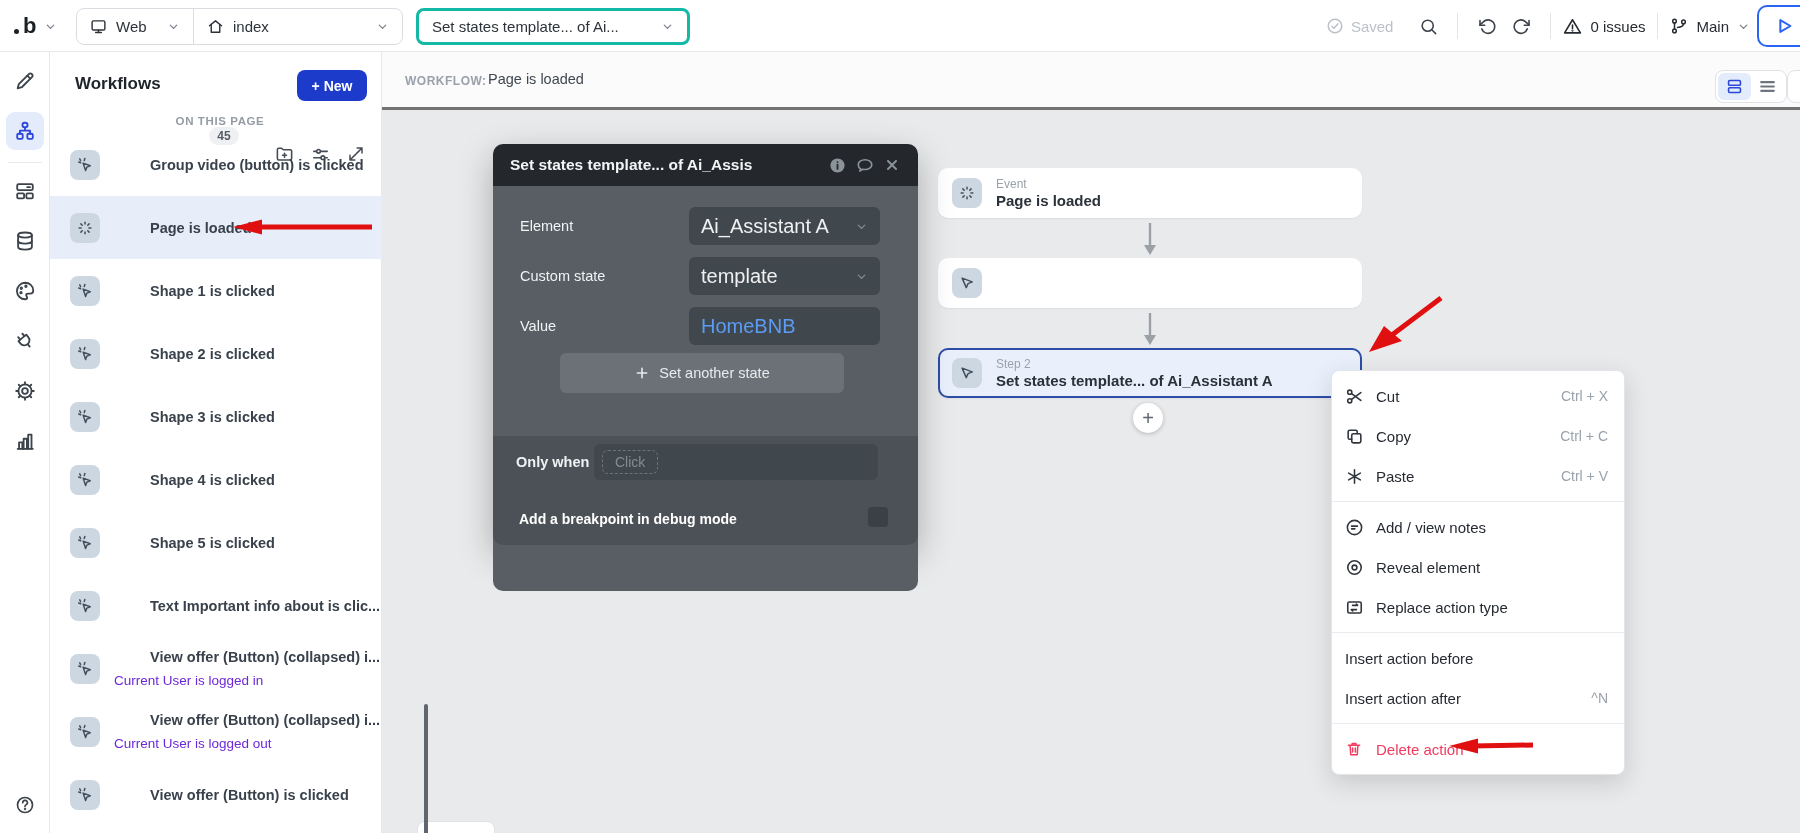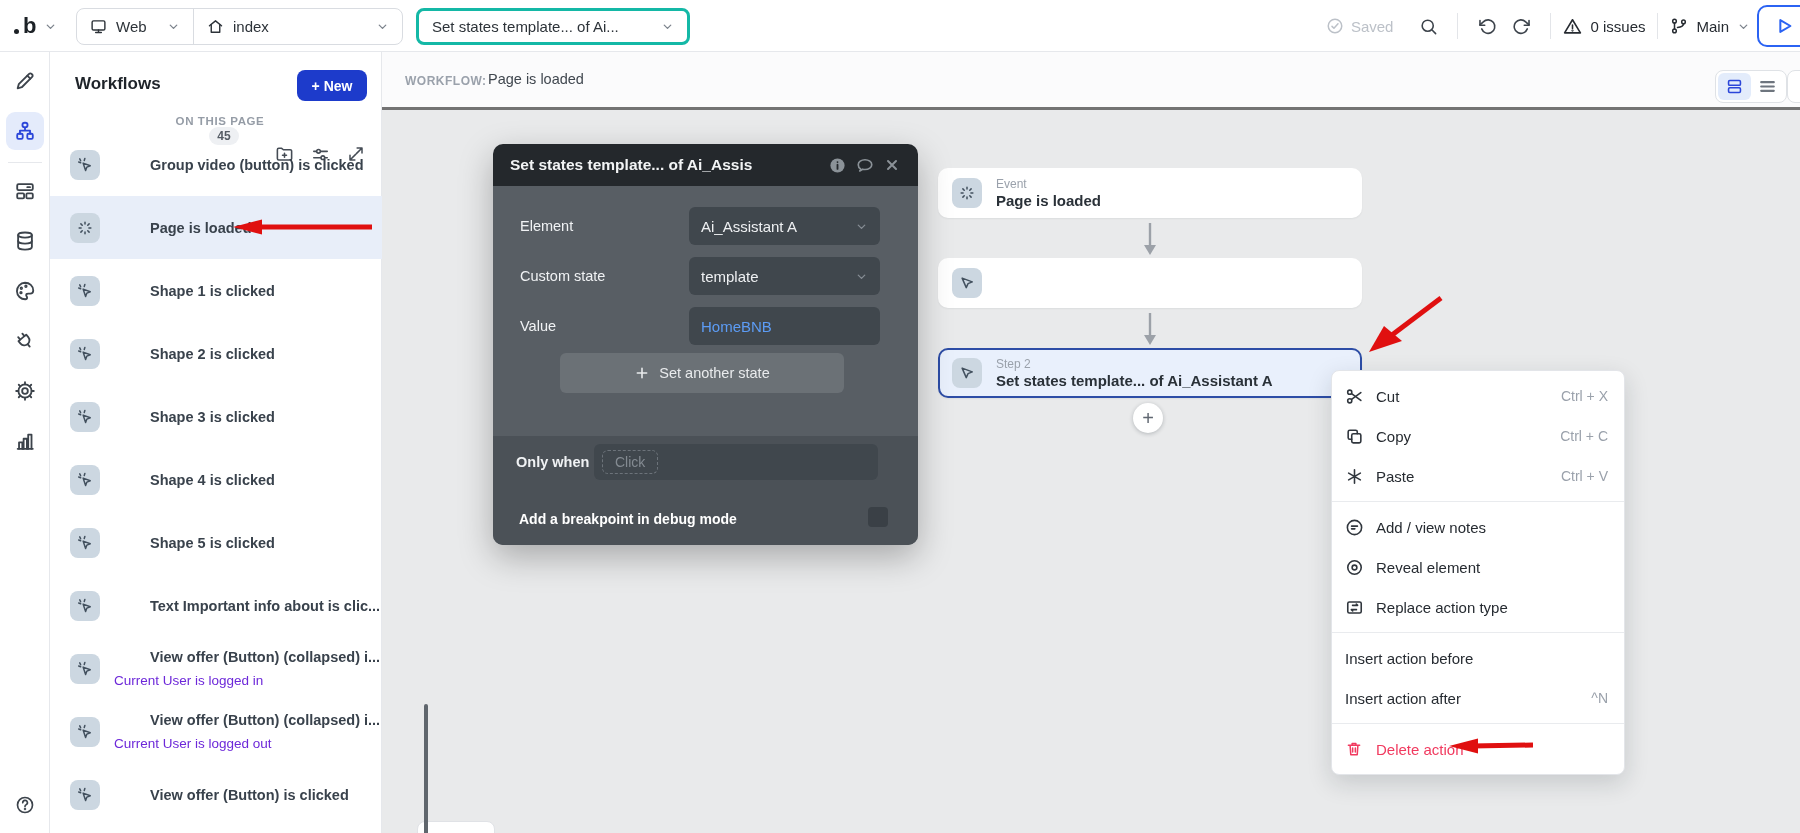--- a/index.html
+++ b/index.html
@@ -88,26 +88,26 @@
     box-shadow:0 1px 4px rgba(20,30,40,.25);border:none;color:#5f6670;font-size:20px;cursor:pointer;
     display:flex;align-items:center;justify-content:center;z-index:5;font-family:inherit;}
   
   .dialog{position:absolute;left:493px;top:124px;width:425px;height:401px;z-index:10;
     border-radius:10px;box-shadow:0 12px 34px rgba(0,0,0,.28);margin-top:20px;}
   .dlg-header{position:absolute;left:0;top:0;width:425px;height:42px;background:var(--dlg-header);
     border-radius:10px 10px 0 0;display:flex;align-items:center;padding:0 18px 0 17px;}
   .dlg-title{font-size:15.5px;font-weight:600;color:#f2f4f5;flex:1;white-space:nowrap;}
   .dlg-hic{display:flex;gap:10px;color:#8b9298;align-items:center;}
   .dlg-hic span{cursor:pointer;display:flex;}
-  .dlg-body{position:absolute;left:0;top:42px;width:425px;height:359px;background:var(--dlg-body);border-radius:0 0 10px 10px;}
+  .dlg-body{position:absolute;left:0;top:42px;width:425px;height:405px;background:var(--dlg-body);border-radius:0 0 10px 10px;}
   .dlg-dark{position:absolute;left:0;top:250px;width:425px;height:109px;background:var(--dlg-dark);border-radius:0 0 10px 10px;}
   .dlg-row{position:absolute;left:0;width:425px;height:38px;}
   .dlg-label{position:absolute;left:27px;top:50%;transform:translateY(-50%);font-size:14.5px;color:#f0f2f4;}
   .dlg-field{position:absolute;left:196px;top:0;width:191px;height:38px;background:var(--dlg-field);
-    border-radius:6px;display:flex;align-items:center;padding:0 12px;font-size:15px;color:#eef0f2;cursor:pointer;}
+    border-radius:6px;display:flex;align-items:center;padding:0 12px;font-size:20px;color:#eef0f2;cursor:pointer;}
   .dlg-field .grow{flex:1;white-space:nowrap;}
   .dlg-field.expr{color:var(--link);}
   .dlg-field .chev{color:#868d94;}
   .add-state{position:absolute;left:67px;top:167px;width:284px;height:40px;background:var(--dlg-btn);
     border:none;border-radius:6px;color:#e9ebed;font-size:14.5px;cursor:pointer;font-family:inherit;
     display:flex;align-items:center;justify-content:center;gap:9px;}
   .onlywhen-label{position:absolute;left:23px;top:268px;font-size:14.5px;font-weight:700;color:#f0f2f4;}
   .onlywhen-input{position:absolute;left:101px;top:258px;width:284px;height:36px;background:var(--dlg-field);
     border-radius:6px;display:flex;align-items:center;padding:0 8px;cursor:text;}
   .click-chip{border:1px dashed #6c737a;border-radius:6px;padding:3px 12px;font-size:14px;color:#848b92;}

